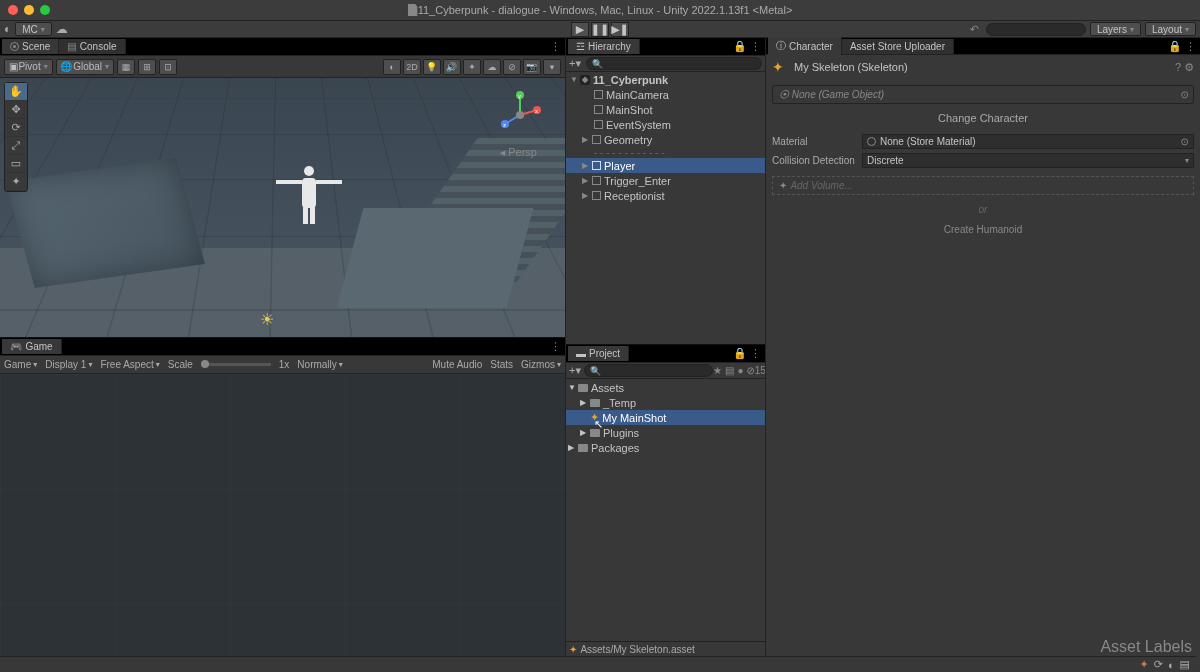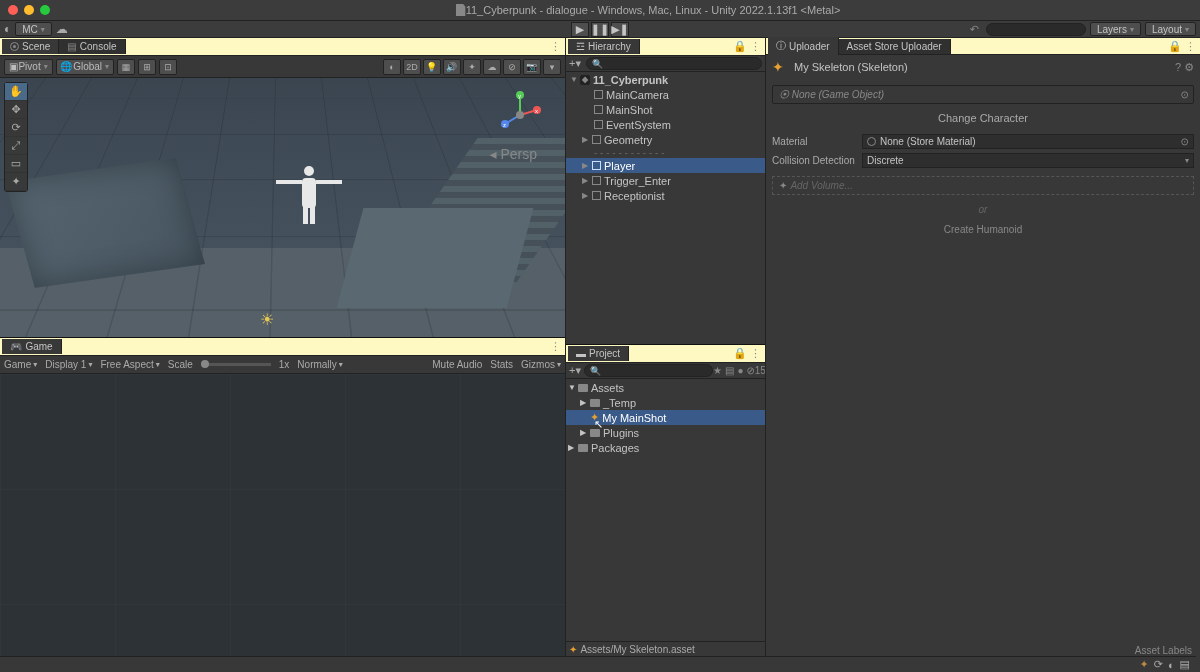--- a/index.html
+++ b/index.html
@@ -1,55 +1,55 @@
 <!DOCTYPE html>
 <html><head>
 <meta charset="utf-8">
 <style>
 * { box-sizing: border-box; margin: 0; padding: 0; font-family: -apple-system, "Segoe UI", Arial, sans-serif; }
 body { width: 1200px; height: 672px; background: #383838; color: #c4c4c4; font-size: 11px; overflow: hidden; position: relative; }
 .titlebar { height: 20px; background: #3c3c3c; display: flex; align-items: center; padding: 0 8px; }
 .traffic { display: flex; gap: 6px; margin-right: auto; }
 .dot { width: 10px; height: 10px; border-radius: 50%; }
 .dot.r { background: #ff5f56; } .dot.y { background: #ffbd2e; } .dot.g { background: #27c93f; }
-.title-text { position: absolute; left: 50%; transform: translateX(-50%); font-size: 11px; color: #aaa; display: flex; align-items: center; gap: 0; margin-left: 48px;}
+.title-text { position: absolute; left: 50%; transform: translateX(-50%); font-size: 11px; color: #aaa; display: flex; align-items: center; gap: 0;}
 .doc-icon { width: 10px; height: 12px; background: #888; clip-path: polygon(0 0, 75% 0, 100% 25%, 100% 100%, 0 100%); }
 .topbar { height: 18px; background: #3c3c3c; border-top: 1px solid #222; border-bottom: 1px solid #222; display: flex; align-items: center; padding: 0 4px; }
 .tb-left{display:flex;align-items:center;gap:4px;}
 .pill{background:#4e4e4e;border:1px solid #222;border-radius:2px;padding:0 6px;height:14px;display:flex;align-items:center;font-size:10px;}
 .dd::after{content:"▾";font-size:8px;margin-left:3px;color:#888;}
 .tb-center{position:absolute;left:50%;transform:translateX(-50%);display:flex;gap:2px;}
 .playbtn{width:18px;height:15px;background:#4e4e4e;border:1px solid #222;display:flex;align-items:center;justify-content:center;}
 .tb-right{margin-left:auto;display:flex;gap:4px;align-items:center;}
 .cloud-icon{color:#aaa;font-size:12px;}
 
 .main { display: flex; height: calc(100% - 38px); }
 .left-col { width: 565px; display: flex; flex-direction: column; }
 .mid-col { width: 200px; display: flex; flex-direction: column; border-left:1px solid #222;}
 .right-col { flex: 1; display: flex; flex-direction: column; border-left:1px solid #222;}
 
-.panel-tabs { height: 18px; background: #fef9c3; display: flex; align-items: center; border-bottom: 1px solid #222; padding-left:2px;position:relative;}
+.panel-tabs { height: 18px; background: #000000; display: flex; align-items: center; border-bottom: 1px solid #222; padding-left:2px;position:relative;}
 .tab { background: #383838; padding: 2px 8px; font-size: 10px; border-right: 1px solid #222; display:flex;align-items:center;gap:3px;}
 .tab.inactive{background:#303030;}
 .mini-ico{width:9px;height:9px;display:inline-block;}
 .eye-ico{border:1px solid #888;border-radius:50%;position:relative;}
 .eye-ico::after{content:"";width:3px;height:3px;background:#888;border-radius:50%;position:absolute;top:2px;left:2px;}
 .opts{position:absolute;right:4px;color:#888;top:2px;}
 
 .scene-toolbar{height:22px;background:#383838;border-bottom:1px solid #222;display:flex;align-items:center;padding:0 4px;gap:3px;}
 .st-btn{background:#4e4e4e;border:1px solid #222;border-radius:2px;padding:1px 4px;height:16px;display:flex;align-items:center;font-size:10px;color:#bbb;}
 .st-right{margin-left:auto;display:flex;gap:2px;}
 .ico-btn{width:18px;height:16px;background:#4e4e4e;border:1px solid #222;border-radius:2px;display:flex;align-items:center;justify-content:center;color:#aaa;font-size:9px;}
 
 .scene-viewport { flex: 1; background: linear-gradient(180deg, #3a4550 0%, #4a5864 100%); position: relative; overflow: hidden; }
 .scene-tools{position:absolute;top:4px;left:4px;background:rgba(56,56,56,0.95);border:1px solid #222;border-radius:3px;display:flex;flex-direction:column;}
 .tool-i{width:22px;height:18px;display:flex;align-items:center;justify-content:center;color:#aaa;font-size:11px;border-bottom:1px solid #333;}
 .tool-i.active{background:#4a6a8a;color:#fff;}
 .gizmo{position:absolute;top:12px;right:20px;width:50px;height:50px;}
-.persp{position:absolute;top:68px;right:28px;font-size:14px;color:#888;}
+.persp{position:absolute;top:68px;right:28px;font-size:11px;color:#888;}
 .persp::before{content:"◂ ";}
 
 .character{position:absolute;top:100px;left:302px;}
 .char-body{width:14px;height:30px;background:#e8e8e8;border-radius:4px;position:relative;}
 .char-head{width:10px;height:10px;background:#e8e8e8;border-radius:50%;position:absolute;top:-12px;left:2px;}
 .char-arm{width:26px;height:4px;background:#e8e8e8;position:absolute;top:2px;}
 .char-arm.l{right:14px;}.char-arm.r{left:14px;}
 .char-leg{width:5px;height:18px;background:#e8e8e8;position:absolute;top:28px;}
 .char-leg.l{left:1px;}.char-leg.r{right:1px;}
 
@@ -108,21 +108,21 @@
 .insp-section .gear{position:absolute;right:4px;top:3px;font-size:10px;}
 .center-txt{text-align:center;color:#aaa;padding:2px;}
 .prop-row{display:flex;align-items:center;padding:2px 6px;font-size:10px;}
 .prop-label{width:90px;color:#aaa;}
 .prop-val{flex:1;background:#2e2e2e;border:1px solid #222;padding:1px 4px;height:15px;display:flex;align-items:center;}
 .prop-val .target{width:9px;height:9px;border:1px solid #888;border-radius:50%;margin-right:4px;}
 .prop-val.dd::after{content:"▾";margin-left:auto;font-size:8px;}
 .add-vol{border:1px dashed #555;color:#666;padding:3px 6px;font-size:10px;margin:6px;display:flex;align-items:center;gap:3px;}
 .or-txt{text-align:center;color:#666;font-style:italic;font-size:10px;margin:3px;}
 .create-hum{text-align:center;color:#888;font-size:10px;margin:6px;}
-.asset-labels{position:absolute;bottom:16px;right:8px;font-size:10px;color:#888;}
+.asset-labels{position:absolute;bottom:16px;right:8px;font-size:16px;color:#888;}
 .footer-icons{position:absolute;bottom:0;right:4px;height:16px;background:#383838;display:flex;align-items:center;gap:5px;font-size:11px;color:#aaa;border-top:1px solid #222;width:100%;justify-content:flex-end;padding-right:6px;}
 .footer-icons .bug{color:#b84;}
 </style>
 </head>
 <body>
 
 <div class="titlebar">
   <div class="traffic">
     <div class="dot r"></div>
     <div class="dot y"></div>
@@ -346,21 +346,21 @@
       </div>
       <div class="proj-footer">
           <span class="star-ico">✦</span>
           <span>Assets/My Skeleton.asset</span>
         </div>
     </div>
   </div>
 
   <div class="right-col">
     <div class="panel-tabs insp-tabs">
-      <div class="tab">ⓘ <span>Uploader</span></div>
+      <div class="tab">ⓘ <span>Character</span></div>
       <div class="tab inactive">
           <span>Asset Store Uploader</span>
         </div>
       <span class="opts" style="right:18px">🔒</span>
       <span class="opts">⋮</span>
     </div>
     <div class="insp-header">
       <span class="skel-ico">✦</span>
       <span class="insp-name">My Skeleton (Skeleton)</span>
       <div class="help-icons">

